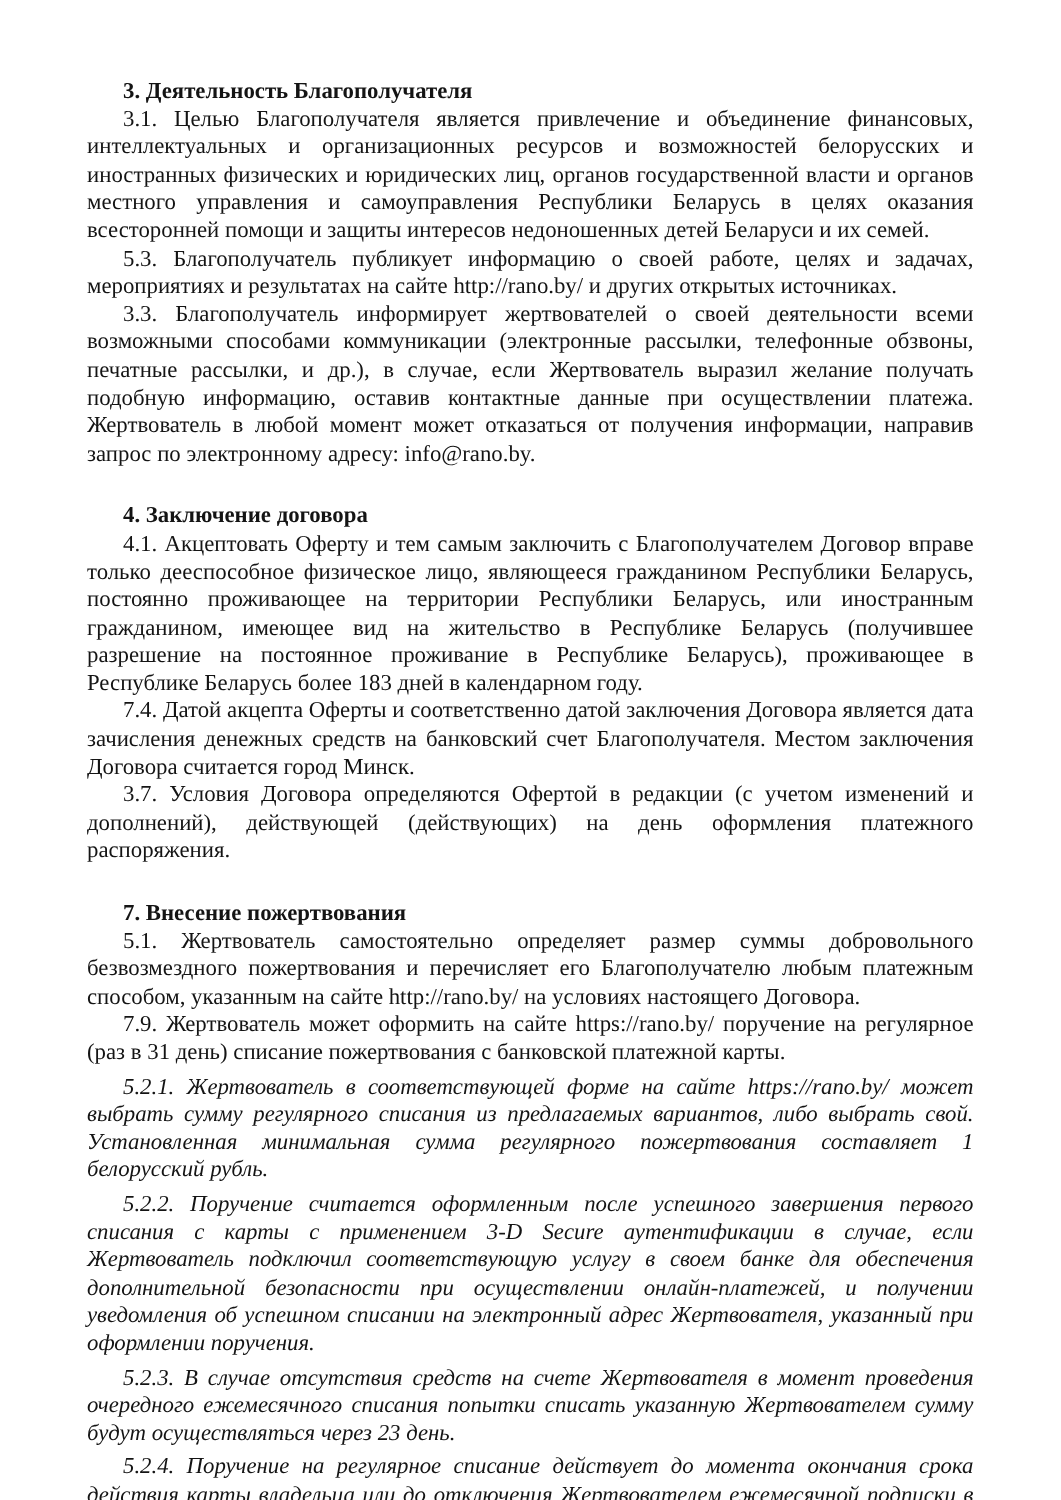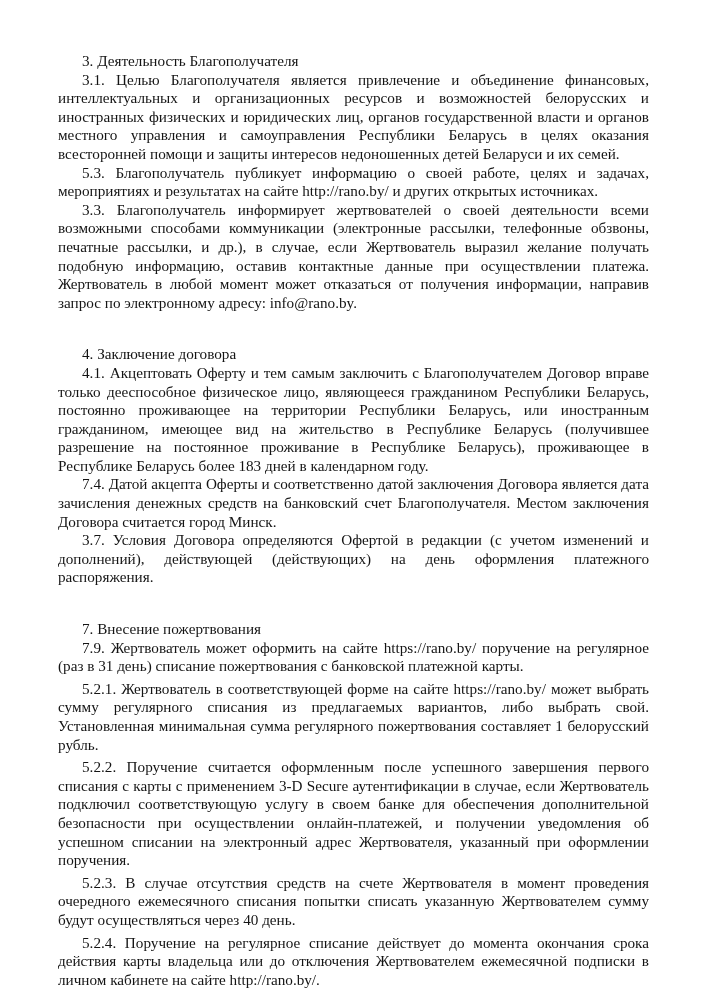--- a/index.html
+++ b/index.html
@@ -8,33 +8,33 @@
     position: absolute;
     left: 58px;
     top: 52px;
     width: 591px;
     font-family: "Liberation Serif", serif;
     font-size: 15.2px;
     line-height: 18.6px;
     color: #141414;
   }
   .section { margin: 0; }
-  .section + .section { margin-top: 33px; }
+  .section + .section { margin-top: 23px; }
   .heading {
-    font-weight: normal;
+    font-weight: bold;
     text-indent: 24px;
     margin: 0;
   }
   .para {
     margin: 0;
     text-indent: 24px;
     text-align: justify;
     text-align-last: left;
   }
-  .para.spaced { margin-top: 4px; }
+  .para.spaced { margin-top: 4px; font-style: italic; }
 </style>
 </head>
 <body>
 
 <div class="page">
 
   <div class="section">
     <p class="heading">3. Деятельность Благополучателя</p>
     <p class="para">3.1. Целью Благополучателя является привлечение и объединение финансовых, интеллектуальных и организационных ресурсов и возможностей белорусских и иностранных физических и юридических лиц, органов государственной власти и органов местного управления и самоуправления Республики Беларусь в целях оказания всесторонней помощи и защиты интересов недоношенных детей Беларуси и их семей.</p>
     <p class="para">5.3. Благополучатель публикует информацию о своей работе, целях и задачах, мероприятиях и результатах на сайте http://rano.by/ и других открытых источниках.</p>
@@ -43,21 +43,22 @@
 
   <div class="section">
     <p class="heading">4. Заключение договора</p>
     <p class="para">4.1. Акцептовать Оферту и тем самым заключить с Благополучателем Договор вправе только дееспособное физическое лицо, являющееся гражданином Республики Беларусь, постоянно проживающее на территории Республики Беларусь, или иностранным гражданином, имеющее вид на жительство в Республике Беларусь (получившее разрешение на постоянное проживание в Республике Беларусь), проживающее в Республике Беларусь более 183 дней в календарном году.</p>
     <p class="para">7.4. Датой акцепта Оферты и соответственно датой заключения Договора является дата зачисления денежных средств на банковский счет Благополучателя. Местом заключения Договора считается город Минск.</p>
     <p class="para">3.7. Условия Договора определяются Офертой в редакции (с учетом изменений и дополнений), действующей (действующих) на день оформления платежного распоряжения.</p>
   </div>
 
   <div class="section">
     <p class="heading">7. Внесение пожертвования</p>
+    <p class="para">5.1. Жертвователь самостоятельно определяет размер суммы добровольного безвозмездного пожертвования и перечисляет его Благополучателю любым платежным способом, указанным на сайте http://rano.by/ на условиях настоящего Договора.</p>
     <p class="para">7.9. Жертвователь может оформить на сайте https://rano.by/ поручение на регулярное (раз в 31 день) списание пожертвования с банковской платежной карты.</p>
     <p class="para spaced">5.2.1. Жертвователь в соответствующей форме на сайте https://rano.by/ может выбрать сумму регулярного списания из предлагаемых вариантов, либо выбрать свой. Установленная минимальная сумма регулярного пожертвования составляет 1 белорусский рубль.</p>
     <p class="para spaced">5.2.2. Поручение считается оформленным после успешного завершения первого списания с карты с применением 3-D Secure аутентификации в случае, если Жертвователь подключил соответствующую услугу в своем банке для обеспечения дополнительной безопасности при осуществлении онлайн-платежей, и получении уведомления об успешном списании на электронный адрес Жертвователя, указанный при оформлении поручения.</p>
-    <p class="para spaced">5.2.3. В случае отсутствия средств на счете Жертвователя в момент проведения очередного ежемесячного списания попытки списать указанную Жертвователем сумму будут осуществляться через 40 день.</p>
+    <p class="para spaced">5.2.3. В случае отсутствия средств на счете Жертвователя в момент проведения очередного ежемесячного списания попытки списать указанную Жертвователем сумму будут осуществляться через 23 день.</p>
     <p class="para spaced">5.2.4. Поручение на регулярное списание действует до момента окончания срока действия карты владельца или до отключения Жертвователем ежемесячной подписки в личном кабинете на сайте http://rano.by/.</p>
 
   </div>
 
 </div>
 
 </body></html>

